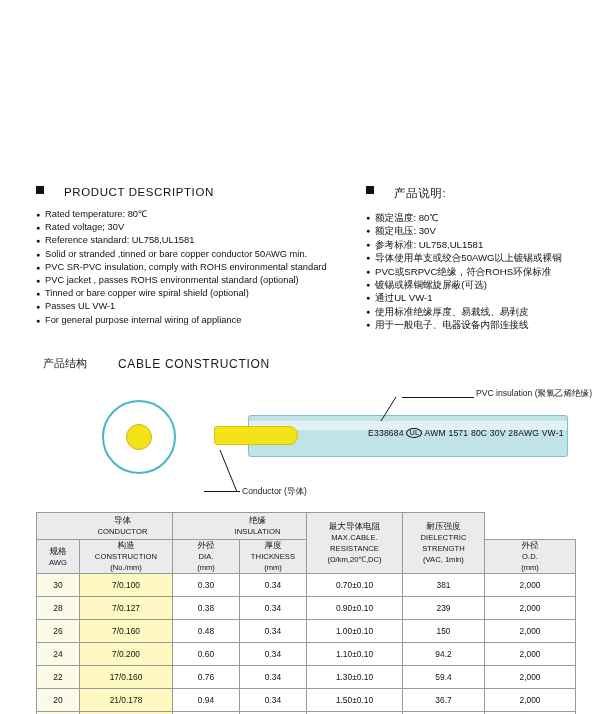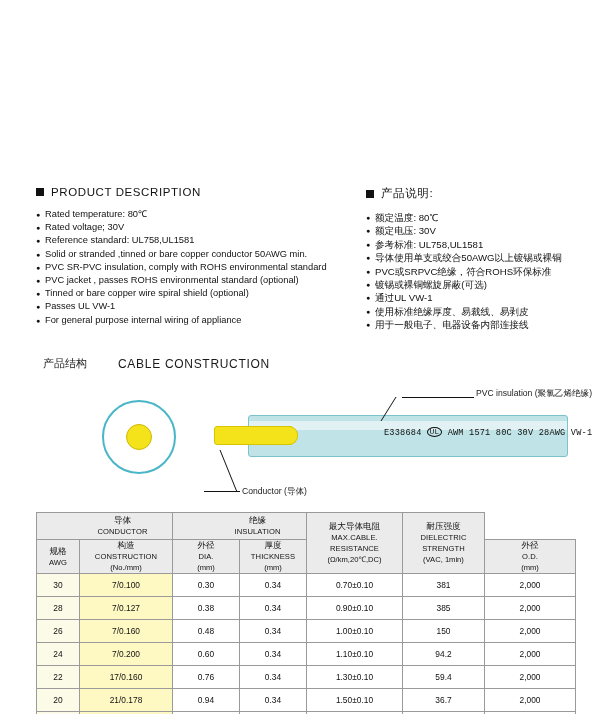--- a/index.html
+++ b/index.html
@@ -18,22 +18,21 @@
   .page {
     position: relative;
     width: 603px;
     height: 714px;
     padding: 0;
   }
 
   
   .sec-head {
     display: flex;
-    align-items: center;
-    gap: 7px;
+    gap: 20px;
     font-size: 11.5px;
     letter-spacing: 0.6px;
     color: #111;
   }
   .sec-head .bullet-sq {
     width: 8px;
     height: 8px;
     background: #111;
     display: inline-block;
   }
@@ -153,27 +152,26 @@
     right: -7px; top: -1px;
     width: 14px; height: 19px;
     background: #f4e21a;
     border: 1px solid #d8c400;
     border-left: none;
     border-radius: 0 9px 9px 0;
     box-sizing: border-box;
   }
   .cable-marking {
     position: absolute;
-    left: 348px;
+    left: 332px;
     top: 40px;
     font-size: 8.6px;
     color: #111;
     letter-spacing: 0.2px;
     white-space: nowrap;
-    font-family: Liberation Mono, monospace;
   }
   .ul-mark {
     display: inline-block;
     font-size: 7.5px;
     border: 1px solid #111;
     border-radius: 50%;
     padding: 0 2px;
     line-height: 8px;
     transform: translateY(-1px);
   }
@@ -394,21 +392,21 @@
         <td>0.70±0.10</td>
         <td>381</td>
         <td>2,000</td>
       </tr>
       <tr>
         <td class="awg">28</td>
         <td class="cons">7/0.127</td>
         <td>0.38</td>
         <td>0.34</td>
         <td>0.90±0.10</td>
-        <td>385</td>
+        <td>239</td>
         <td>2,000</td>
       </tr>
       <tr>
         <td class="awg">26</td>
         <td class="cons">7/0.160</td>
         <td>0.48</td>
         <td>0.34</td>
         <td>1.00±0.10</td>
         <td>150</td>
         <td>2,000</td>

